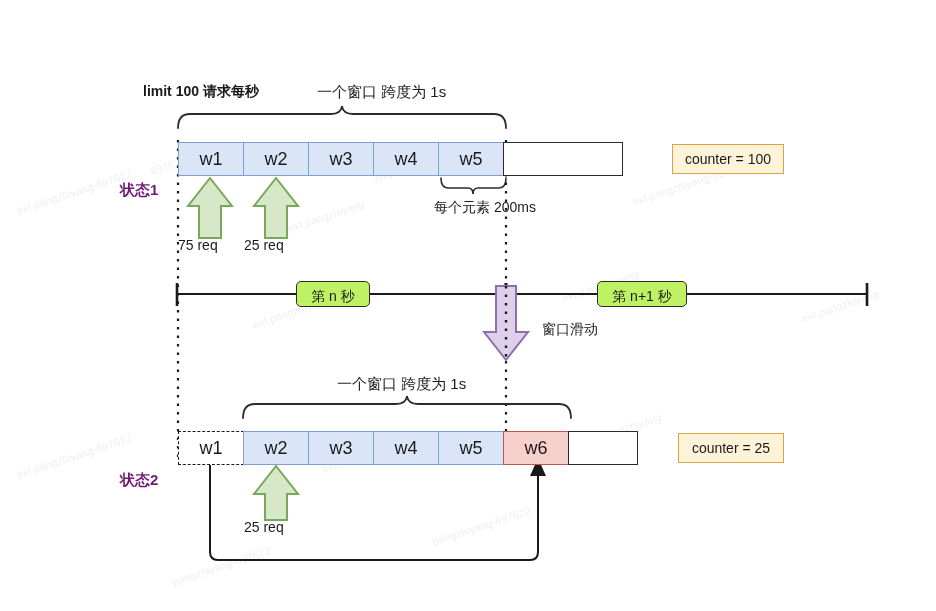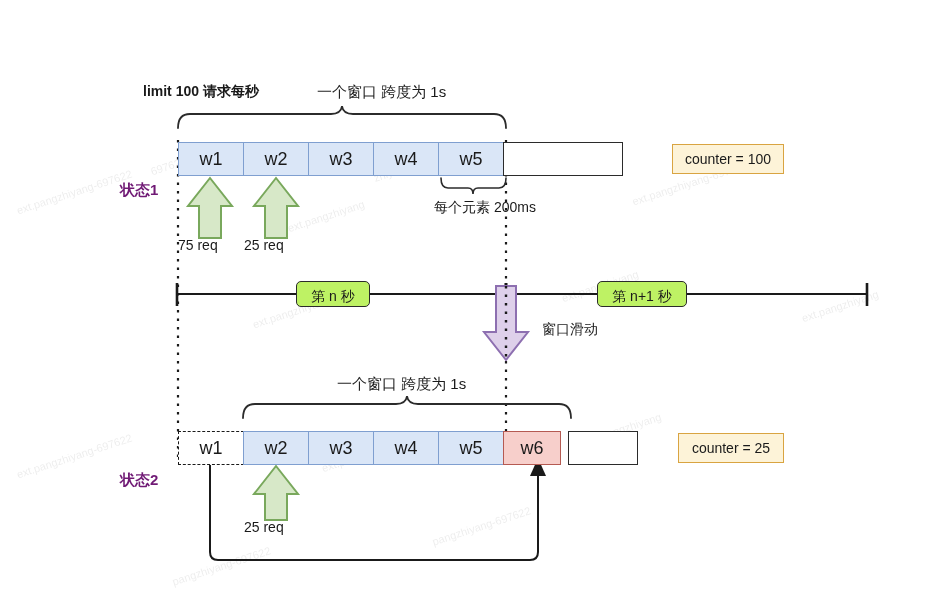--- a/index.html
+++ b/index.html
@@ -157,21 +157,21 @@
       </div>
       <div class="cell cell-blue" style="left: 308px; width: 66px;">
         <span>w3</span>
       </div>
       <div class="cell cell-blue" style="left: 373px; width: 66px;">
         <span>w4</span>
       </div>
       <div class="cell cell-blue" style="left: 438px; width: 66px;">
         <span>w5</span>
       </div>
-      <div class="cell cell-red" style="left: 503px; width: 58px;">
+      <div class="cell cell-red" style="left: 503px; width: 66px;">
         <span>w6</span>
       </div>
       <div class="cell cell-white" style="left: 568px; width: 70px;">
         <span></span>
       </div>
     </div>
 
   <div class="pill" style="left:296px;top:281px;width:74px;">
     <span>第 n 秒</span>
   </div>

